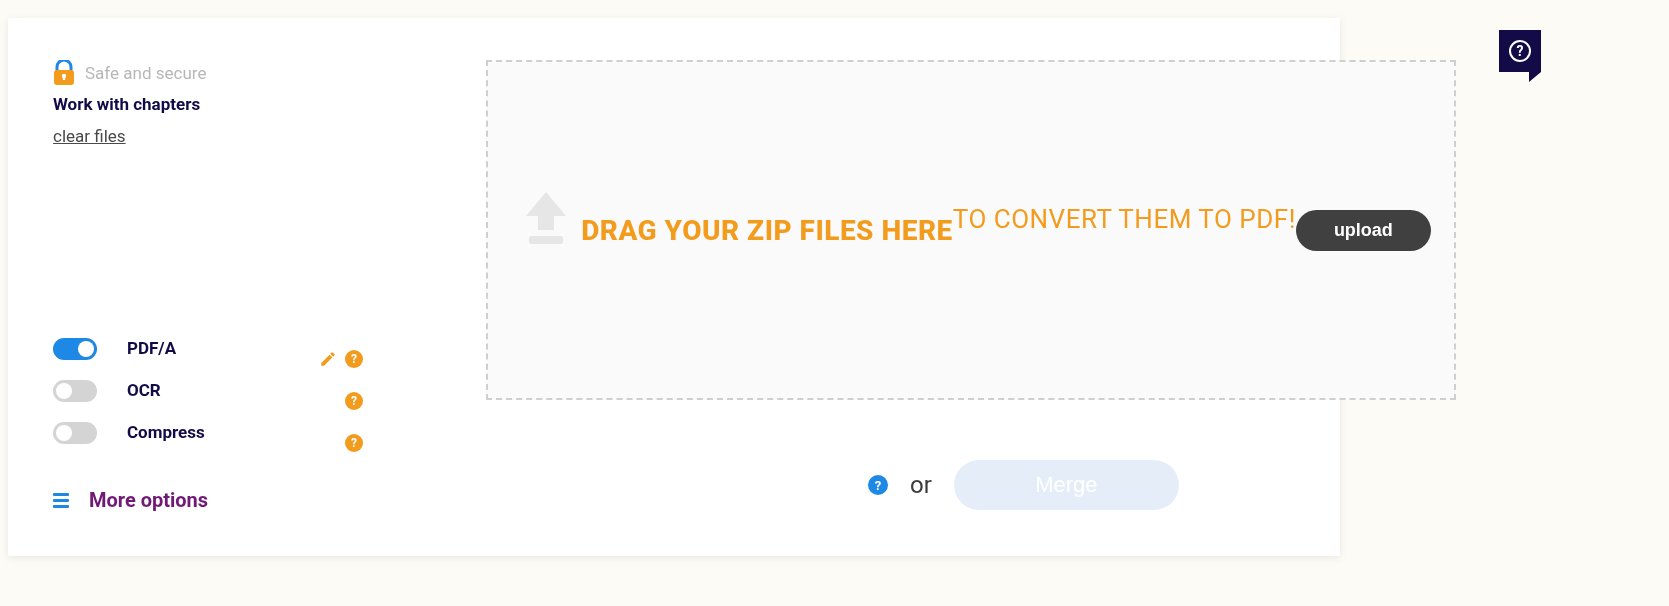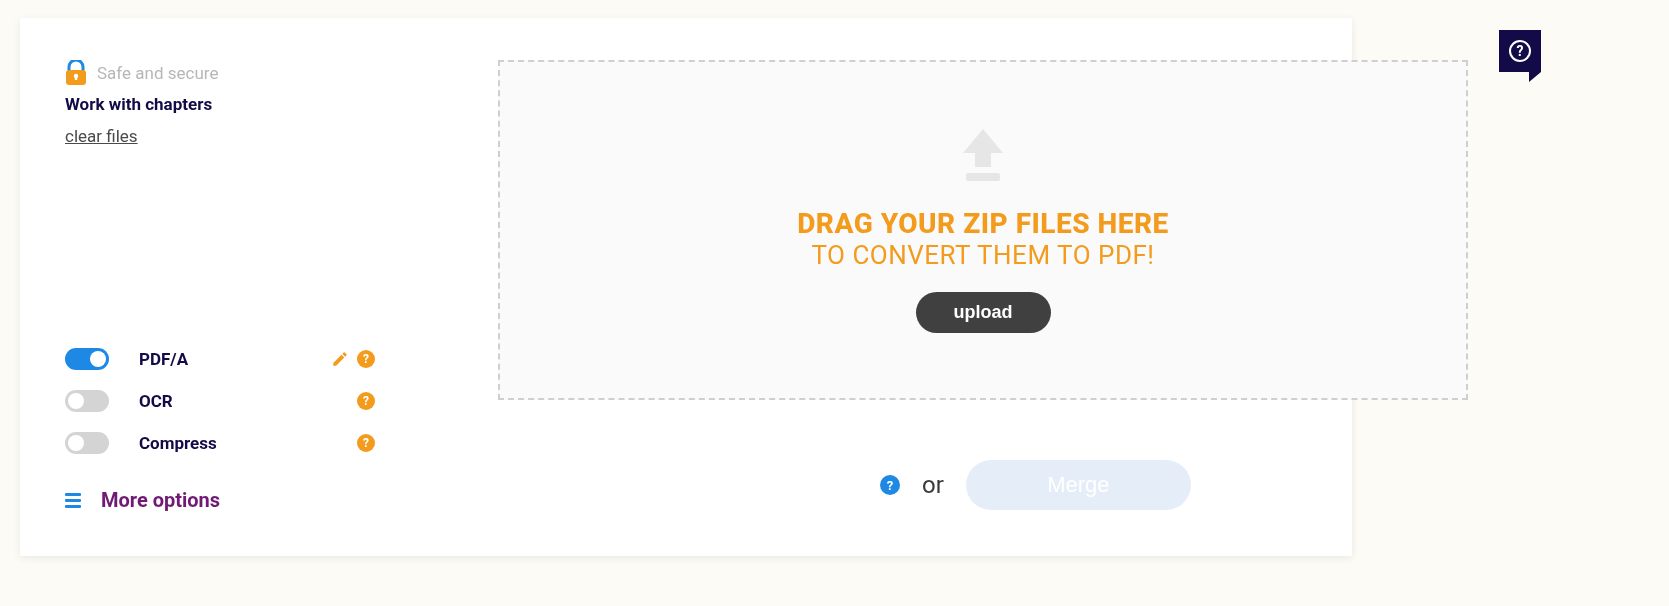--- a/index.html
+++ b/index.html
@@ -9,21 +9,21 @@
     }
     body {
       font-family: -apple-system, BlinkMacSystemFont, "Segoe UI", Roboto, Helvetica, Arial, sans-serif;
       background: #fdfbf6;
       width: 1669px;
       height: 606px;
       position: relative;
     }
     .card {
       position: absolute;
-      left: 20px;
+      left: 8px;
       top: 18px;
       width: 1332px;
       height: 538px;
       background: #fff;
       box-shadow: 0 2px 8px rgba(0,0,0,0.08);
     }
     .left-col {
       position: absolute;
       left: 45px;
       top: 42px;
@@ -54,21 +54,20 @@
       display: inline-block;
     }
     .toggles {
       position: absolute;
       left: 45px;
       top: 320px;
       width: 310px;
     }
     .toggle-row {
       display: flex;
-      align-items: center;
       height: 42px;
     }
     .toggle {
       width: 44px;
       height: 22px;
       border-radius: 11px;
       position: relative;
       cursor: pointer;
       flex: none;
     }
@@ -140,21 +139,21 @@
     }
     .dropzone {
       position: absolute;
       left: 478px;
       top: 42px;
       width: 970px;
       height: 340px;
       border: 2px dashed #cfcfcf;
       background: #fafafa;
       display: flex;
-      flex-direction: column;
+      flex-direction: row;
       align-items: center;
       justify-content: center;
     }
     .upload-icon {
       color: #e6e6e6;
       margin-bottom: 20px;
     }
     .drag-title {
       color: #f29b1d;
       font-weight: 800;

